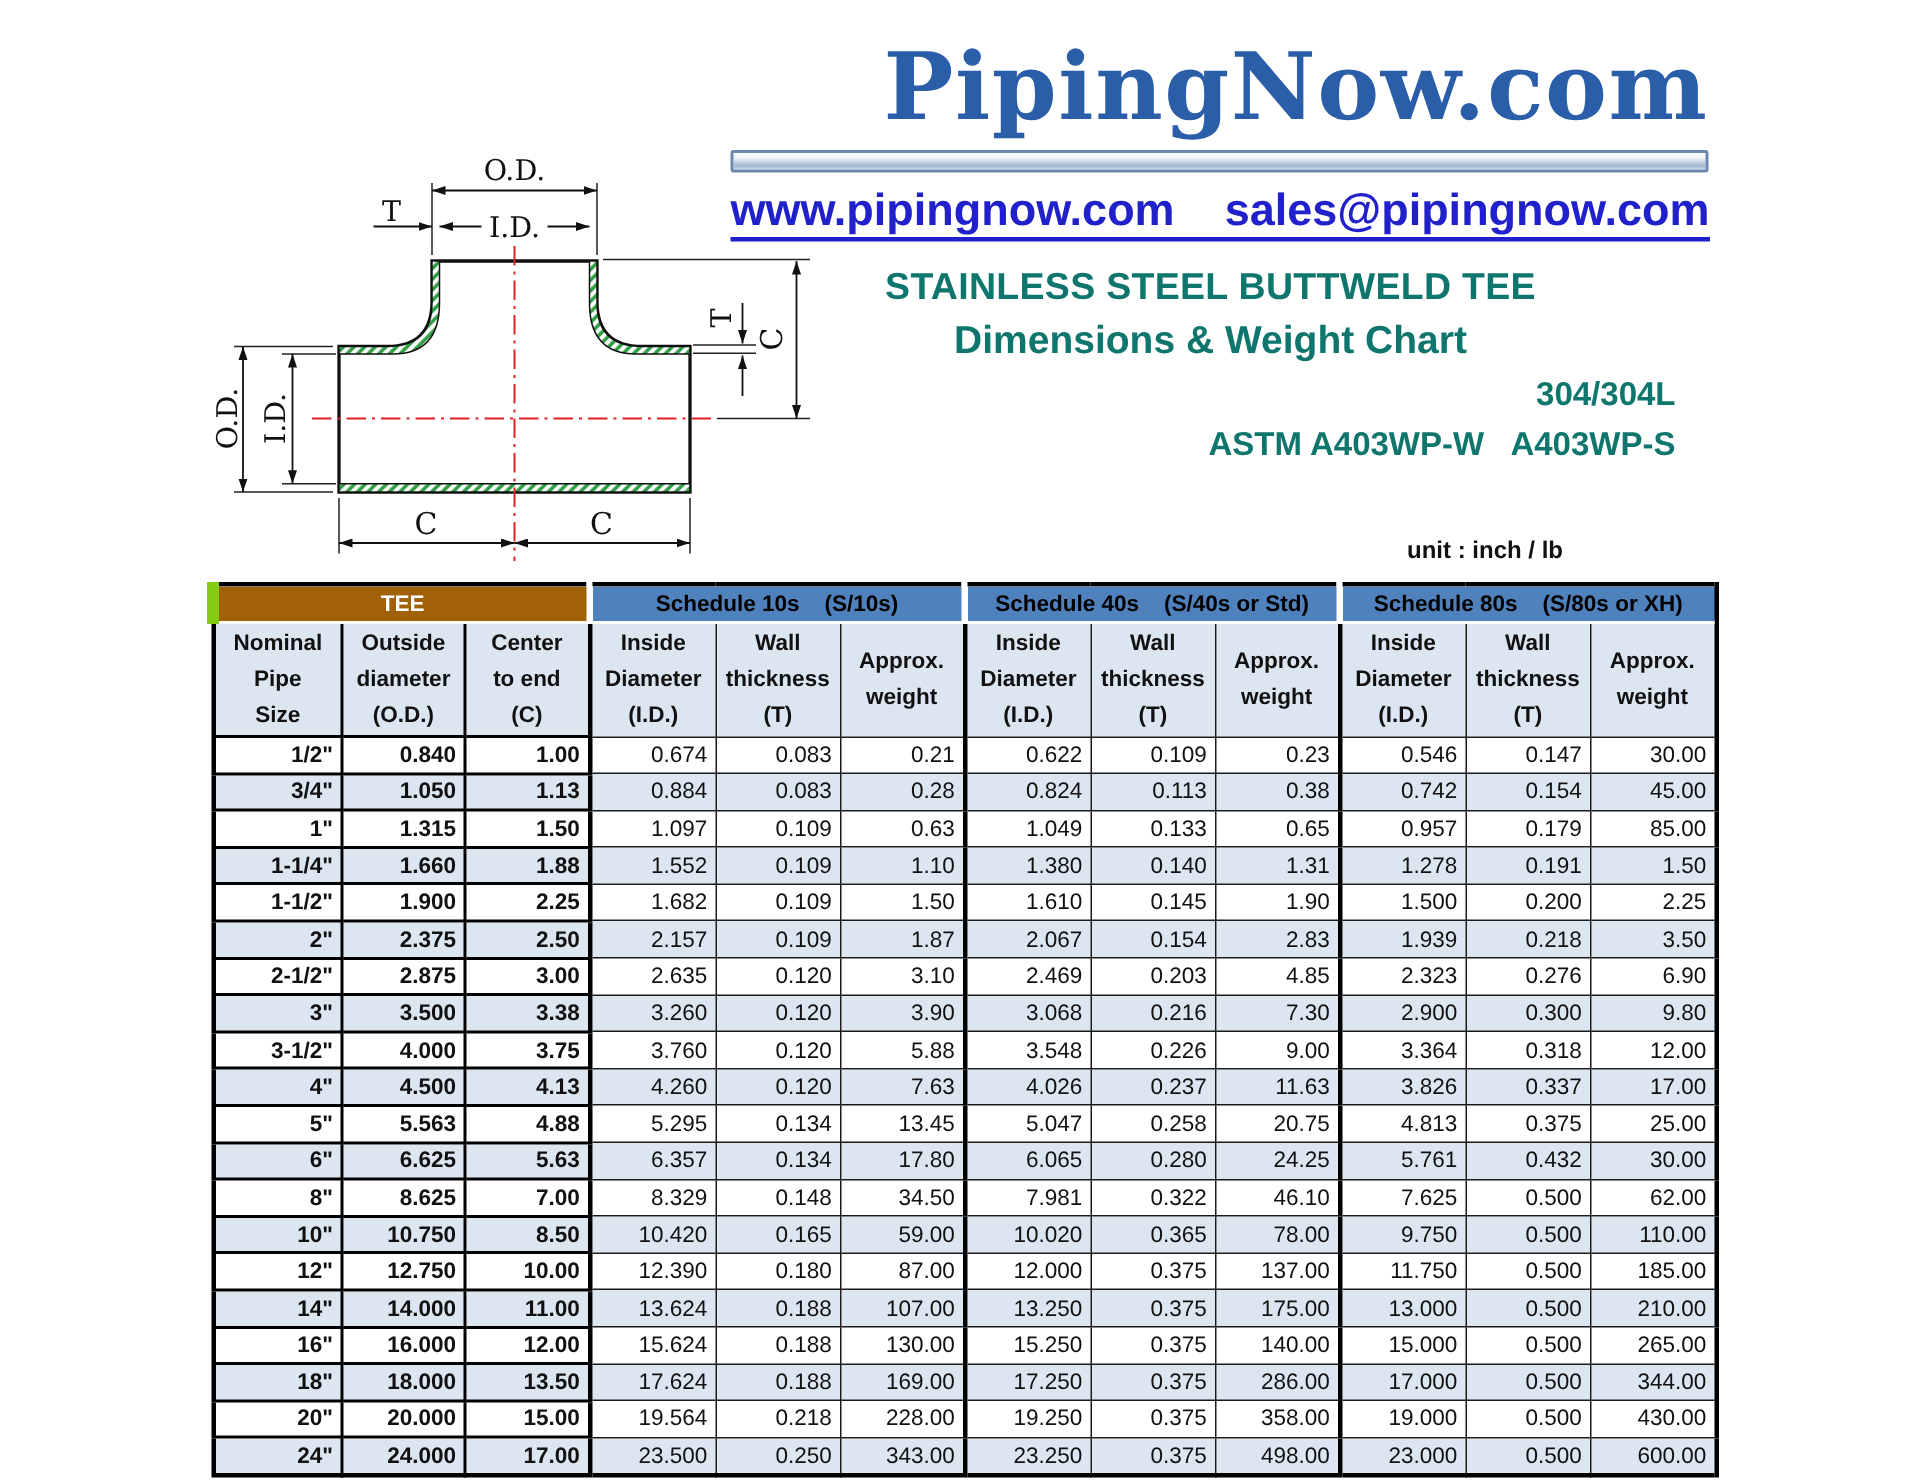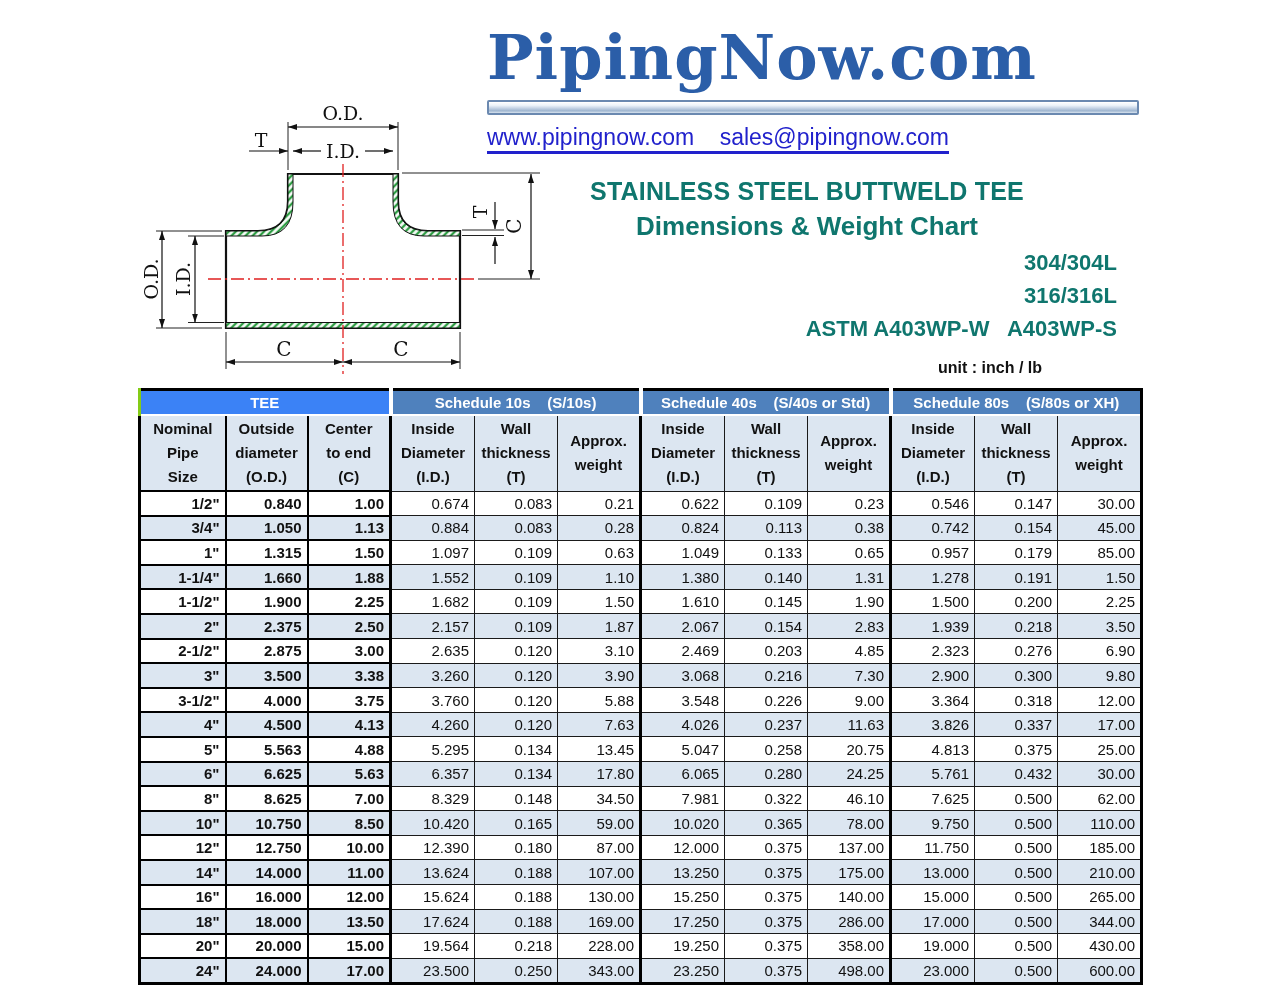--- a/index.html
+++ b/index.html
@@ -1,26 +1,26 @@
 <!DOCTYPE html>
 <html><head>
 <meta charset="utf-8">
 <style>
   html,body{margin:0;padding:0;background:#fff;}
   .page{position:relative;width:1280px;height:989px;background:#ffffff;overflow:hidden;
         font-family:"Liberation Sans",sans-serif;color:#111;}
 
   
-  .logo-block{position:absolute;left:487px;top:18px;width:652px;text-align:left;}
+  .logo-block{position:absolute;left:487px;top:18px;width:652px;text-align:right;}
   .logo-text{font-family:"DejaVu Serif",serif;font-weight:bold;font-size:62px;line-height:80px;
              color:#2b5ea8;letter-spacing:1px;white-space:nowrap;}
   .logo-bar{height:11px;margin-top:2px;border:2px solid #6b89b0;border-radius:2px;
             background:linear-gradient(#ffffff 0%,#eef4fa 30%,#c7d5e6 55%,#9fb6d0 80%,#d9e4f0 100%);
             box-shadow:inset 0 1px 0 #fff;}
-  .contact{margin-top:9px;font-size:23px;font-weight:normal;white-space:pre;}
+  .contact{margin-top:9px;font-size:30px;font-weight:bold;white-space:pre;}
   .contact-underline{border-bottom:3px solid #2121cc;padding-bottom:1px;}
   .link{color:#2121cc;cursor:pointer;}
 
   
   .titles{position:absolute;left:497px;top:176px;width:620px;text-align:center;font-weight:bold;color:#0f766e;}
   .t1{font-size:25px;line-height:30px;letter-spacing:0.2px;}
   .t2{font-size:26px;line-height:40px;}
   .t3{font-size:22px;line-height:33px;white-space:pre;text-align:right;}
   .unit{position:absolute;left:840px;top:359px;width:300px;text-align:center;
         font-size:16px;font-weight:bold;}
@@ -29,22 +29,22 @@
   .diagram{position:absolute;left:128px;top:96px;}
   .dim-label{font-family:"DejaVu Serif",serif;font-size:19px;fill:#111;}
   .dim-label-lg{font-family:"DejaVu Serif",serif;font-size:20px;fill:#111;}
 
   
   .spec-table{position:absolute;left:138px;top:388px;width:1002px;border-collapse:collapse;
               table-layout:fixed;font-size:15px;}
   .spec-table th,.spec-table td{border:1px solid #1a1a1a;overflow:hidden;}
   .spec-table{border:3px solid #000;}
   .group-row th{height:21px;font-weight:bold;font-size:15px;white-space:pre;border-bottom:2px solid #fff;}
-  th.g-tee{background:#3b82f6;color:#fff;border-left:3px solid #84cc16;}
-  th.g-sched{background:#4f81bd;color:#ffffff;border-left:4px solid #fff;border-top:2px solid #17365d;}
+  th.g-tee{background:#a16207;color:#fff;border-left:8px solid #84cc16;}
+  th.g-sched{background:#4f81bd;color:#000000;border-left:4px solid #fff;border-top:2px solid #17365d;}
   th.g-sched.last{border-right:3px solid #000;margin-left:32px;}
   .head-row th{background:#dce6f1;font-weight:bold;height:71px;white-space:pre-line;
                line-height:24px;vertical-align:middle;text-align:center;}
   .spec-table td{height:22.6px;padding:0 5px 0 0;text-align:right;background:#fff;line-height:21px;}
   .spec-table tr.alt td{background:#dce6f1;}
   .spec-table td.tee,.spec-table th.tee{font-weight:bold;border-width:2px;border-color:#000;}
   .spec-table td.gb,.spec-table th.gb{border-left-width:3px;border-left-color:#000;}
   .spec-table td.last,.spec-table th.last{border-right:3px solid #000;}
 </style>
 </head>
@@ -124,21 +124,20 @@
   <div class="logo-block">
     <div class="logo-text">PipingNow.com</div>
     <div class="logo-bar"></div>
     <div class="contact"><span class="contact-underline"><span class="link">www.pipingnow.com</span><span>    </span><span class="link">sales@pipingnow.com</span></span></div>
   </div>
 
   <div class="titles">
     <div class="t1">STAINLESS STEEL BUTTWELD TEE</div>
     <div class="t2">Dimensions &amp; Weight Chart</div>
     <div class="t3">304/304L</div>
-    <div class="t3">316/316L</div>
     <div class="t3">ASTM A403WP-W   A403WP-S</div>
   </div>
 
   <div class="unit">unit : inch / lb</div>
 
   <table class="spec-table">
     <colgroup>
       <col style="width:86px">
         <col style="width:82px">
         <col style="width:83px">

